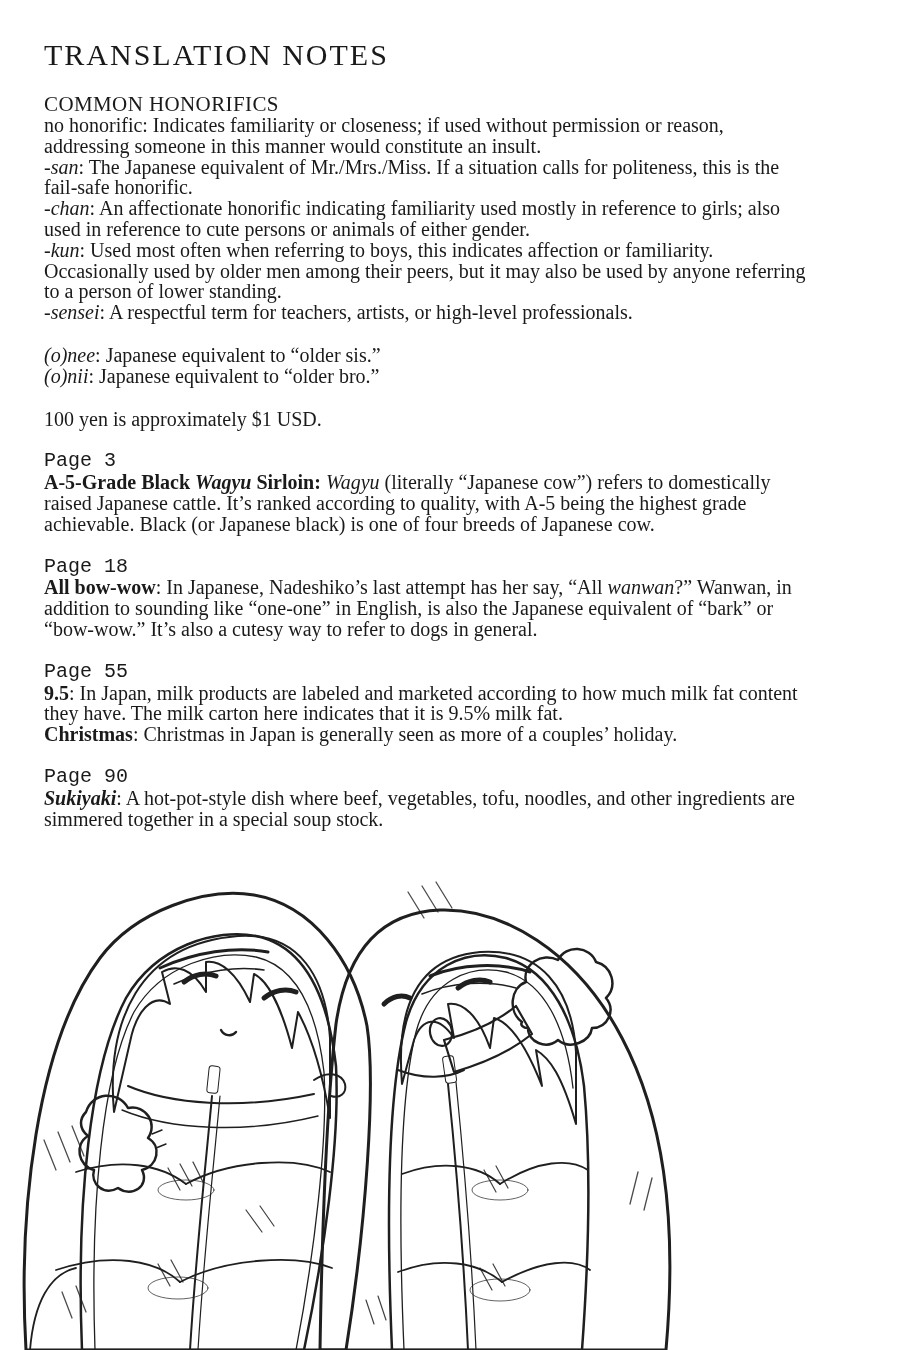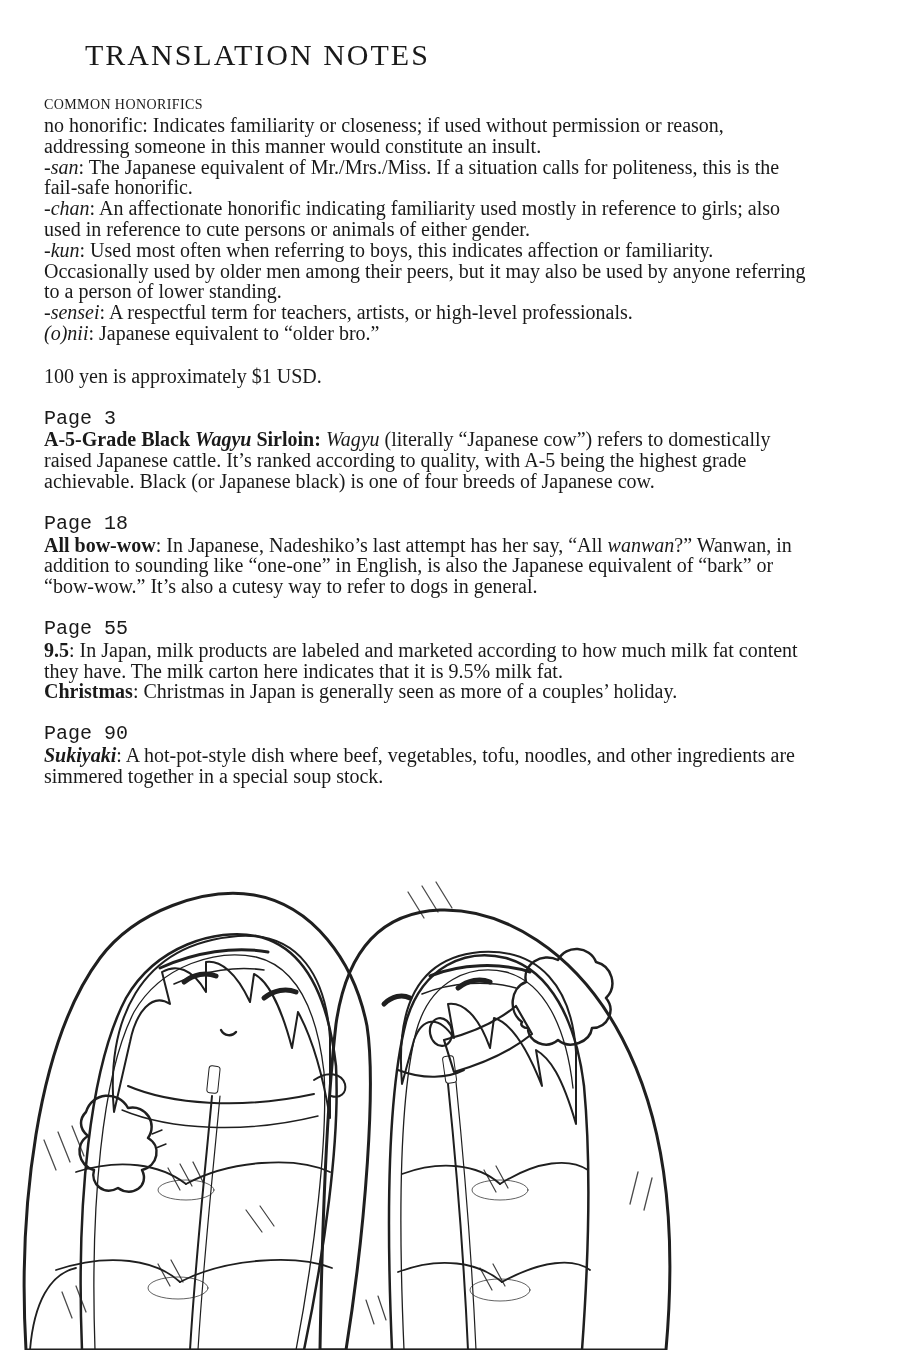--- a/index.html
+++ b/index.html
@@ -2,22 +2,22 @@
 <html style="--ink: #1f1f1f; --hood_left: #8f8f8f; --hood_right: #6e6e6e; --hood_dark: #484848; --pull_black: #141414; --hair: #c6c6c6; --blush: #dedede; --shade: #d8d8d8;"><head>
 <meta charset="utf-8">
 <style>
   html,body{margin:0;padding:0;background:#ffffff;}
   body{width:900px;height:1350px;position:relative;overflow:hidden;
        font-family:"Liberation Serif","DejaVu Serif",serif;color:#1a1a1a;}
   .page{position:absolute;inset:0;background:#ffffff;}
   .doc{position:absolute;left:44px;top:26px;width:762px;padding-top:12px;}
   .blk{margin:0;}
   .blk.spaced{margin-top:22px;}
-  .title{font-size:30px;line-height:34px;letter-spacing:2px;font-weight:400;margin-bottom:22px;margin-left:41px;}
-  .h2{font-size:14px;line-height:21px;letter-spacing:0.4px;}
+  .title{font-size:30px;line-height:34px;letter-spacing:2px;font-weight:400;margin-bottom:22px;}
+  .h2{font-size:21px;line-height:21px;letter-spacing:0.4px;}
   .p,.pg{font-size:20px;line-height:20.8px;}
   .pg{font-style:italic;font-family:Liberation Mono, monospace;}
   .r.n{font-style:normal;font-weight:400;}
   .r.i{font-style:italic;}
   .r.b{font-weight:bold;}
   .r.bi{font-weight:bold;font-style:italic;}
   
   .illo{position:absolute;left:10px;top:872px;}
   .illo path,.illo line,.illo ellipse,.illo rect{stroke:var(--ink,#1f1f1f);stroke-linecap:round;stroke-linejoin:round;fill:none;}
   .nostroke{stroke:none !important;}
@@ -36,20 +36,21 @@
 
 <div class="page">
   <div class="doc">
       <div class="blk title"><span class="r n">TRANSLATION NOTES</span></div>
       <div class="blk h2"><span class="r n">COMMON HONORIFICS</span></div>
       <div class="blk p"><span class="r n">no honorific: Indicates familiarity or closeness; if used without permission or reason, addressing someone in this manner would constitute an insult.</span></div>
       <div class="blk p"><span class="r i">-san</span><span class="r n">: The Japanese equivalent of Mr./Mrs./Miss. If a situation calls for politeness, this is the fail-safe honorific.</span></div>
       <div class="blk p"><span class="r i">-chan</span><span class="r n">: An affectionate honorific indicating familiarity used mostly in reference to girls; also used in reference to cute persons or animals of either gender.</span></div>
       <div class="blk p"><span class="r i">-kun</span><span class="r n">: Used most often when referring to boys, this indicates affection or familiarity. Occasionally used by older men among their peers, but it may also be used by anyone referring to a person of lower standing.</span></div>
       <div class="blk p"><span class="r i">-sensei</span><span class="r n">: A respectful term for teachers, artists, or high-level professionals.</span></div>
+      <div class="blk p spaced"><span class="r i">(o)nee</span><span class="r n">: Japanese equivalent to “older sis.”</span></div>
       <div class="blk p"><span class="r i">(o)nii</span><span class="r n">: Japanese equivalent to “older bro.”</span></div>
       <div class="blk p spaced"><span class="r n">100 yen is approximately $1 USD.</span></div>
       <div class="blk pg spaced"><span class="r n">Page 3</span></div>
       <div class="blk p"><span class="r b">A-5-Grade Black </span><span class="r bi">Wagyu</span><span class="r b"> Sirloin</span><span class="r b">: </span><span class="r i">Wagyu</span><span class="r n"> (literally “Japanese cow”) refers to domestically raised Japanese cattle. It’s ranked according to quality, with A-5 being the highest grade achievable. Black (or Japanese black) is one of four breeds of Japanese cow.</span></div>
       <div class="blk pg spaced"><span class="r n">Page 18</span></div>
       <div class="blk p"><span class="r b">All bow-wow</span><span class="r n">: In Japanese, Nadeshiko’s last attempt has her say, “All </span><span class="r i">wanwan</span><span class="r n">?” Wanwan, in addition to sounding like “one-one” in English, is also the Japanese equivalent of “bark” or “bow-wow.” It’s also a cutesy way to refer to dogs in general.</span></div>
       <div class="blk pg spaced"><span class="r n">Page 55</span></div>
       <div class="blk p"><span class="r b">9.5</span><span class="r n">: In Japan, milk products are labeled and marketed according to how much milk fat content they have. The milk carton here indicates that it is 9.5% milk fat.</span></div>
       <div class="blk p"><span class="r b">Christmas</span><span class="r n">: Christmas in Japan is generally seen as more of a couples’ holiday.</span></div>
       <div class="blk pg spaced"><span class="r n">Page 90</span></div>

